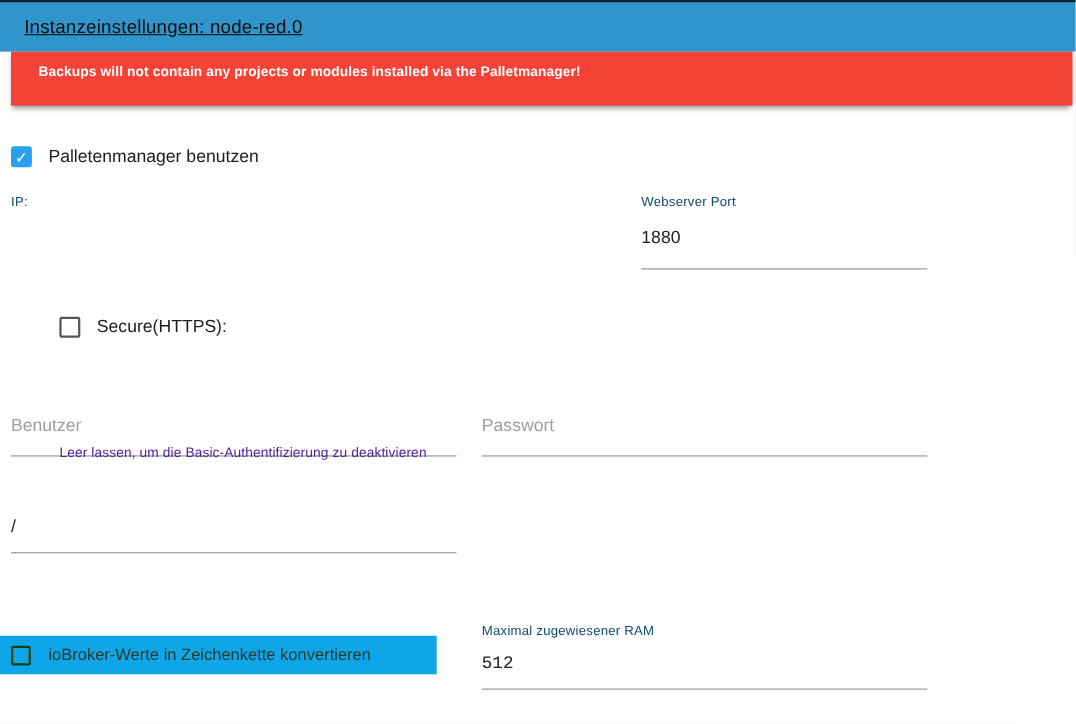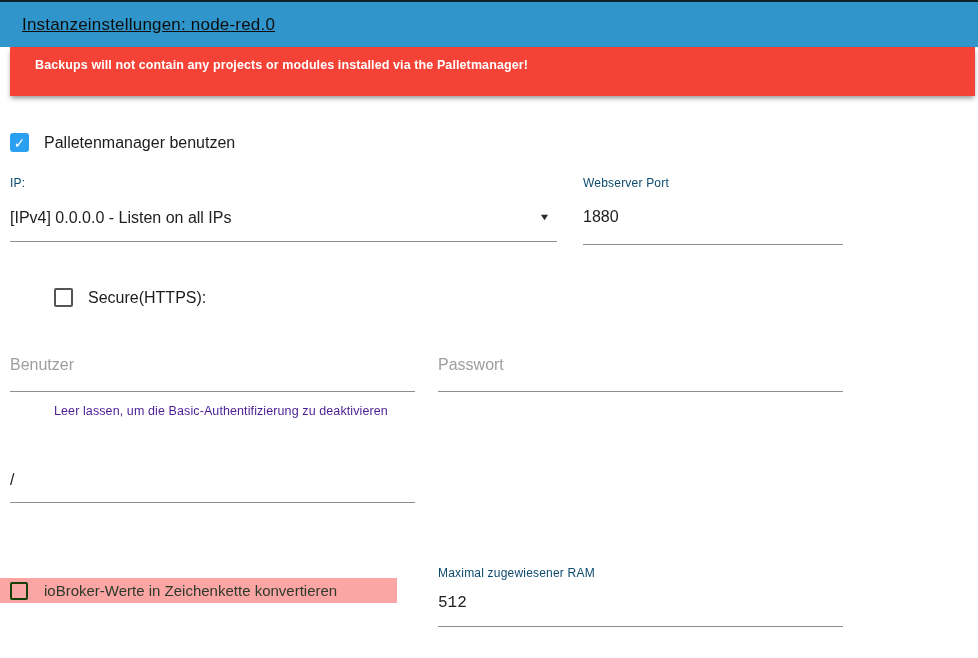--- a/index.html
+++ b/index.html
@@ -63,37 +63,37 @@
     cursor: pointer;
   }
   .select-value { font-size: 16px; color: #212121; line-height: 19px; flex: 1 1 auto; }
   .select-arrow { font-size: 9px; color: #2b2b2b; line-height: 19px; margin-right: 8px; transform: scaleX(1.35); }
 
   .text-input {
     display: block; width: 100%;
     border: none; border-bottom: 1px solid #8f8f8f;
     outline: none; background: transparent;
     font-family: inherit; font-size: 16px; color: #212121;
-    line-height: 19px; height: 37px; padding: 0 0 18px 0;
+    line-height: 19px; height: 37px; padding: 0 0 18px 0; margin-top: 23px;
   }
   .field-port .text-input { margin-top: 18px; }
   .field-user .text-input, .field-pass .text-input { height: 38px; padding-bottom: 15px; }
   .field-path .text-input { margin-top: 16px; height: 32px; padding-bottom: 13px; }
   .field-ram  .text-input { margin-top: 16px; height: 31px; padding-bottom: 16px; font-family: Liberation Mono, monospace; }
   .text-input::placeholder { color: #9e9e9e; opacity: 1; }
 
   .helper-text {
     position: absolute; left: 10px; top: 404px;
     font-size: 12.5px; color: #4c1d95; letter-spacing: 0.1px; margin-left: 44px;
   }
 
   
   .highlight-row {
-    position: absolute; left: 0; top: 578px; width: 397px; height: 25px;
-    background: #fca5a5;
+    position: absolute; left: 0; top: 578px; width: 397px; height: 35px;
+    background: #0ea5e9;
     display: flex; align-items: center;
   }
   .highlight-row .checkbox {
     width: 18px; height: 18px; margin-left: 10px;
     border: 2px solid #174009; border-radius: 2px; background: transparent;
   }
   .highlight-row .checkbox-label { margin-left: 16px; font-size: 15px; color: #2c3a2c; }
 </style>
 </head>
 <body>
@@ -110,24 +110,20 @@
 
   <div class="checkbox-row cb-palletmanager">
     <div class="checkbox checked">
       <span class="checkmark">✓</span>
     </div>
     <span class="checkbox-label">Palletenmanager benutzen</span>
   </div>
 
   <div class="field field-ip">
     <div class="field-label">IP:</div>
-    <div class="select-display">
-      <span class="select-value">[IPv4] 0.0.0.0 - Listen on all IPs</span>
-      <span class="select-arrow">▼</span>
-    </div>
   </div>
 
   <div class="field field-port">
     <div class="field-label">Webserver Port</div>
     <input class="text-input" type="text" value="1880" style="">
   </div>
 
   <div class="checkbox-row cb-secure">
     <div class="checkbox unchecked"></div>
     <span class="checkbox-label">Secure(HTTPS):</span>

